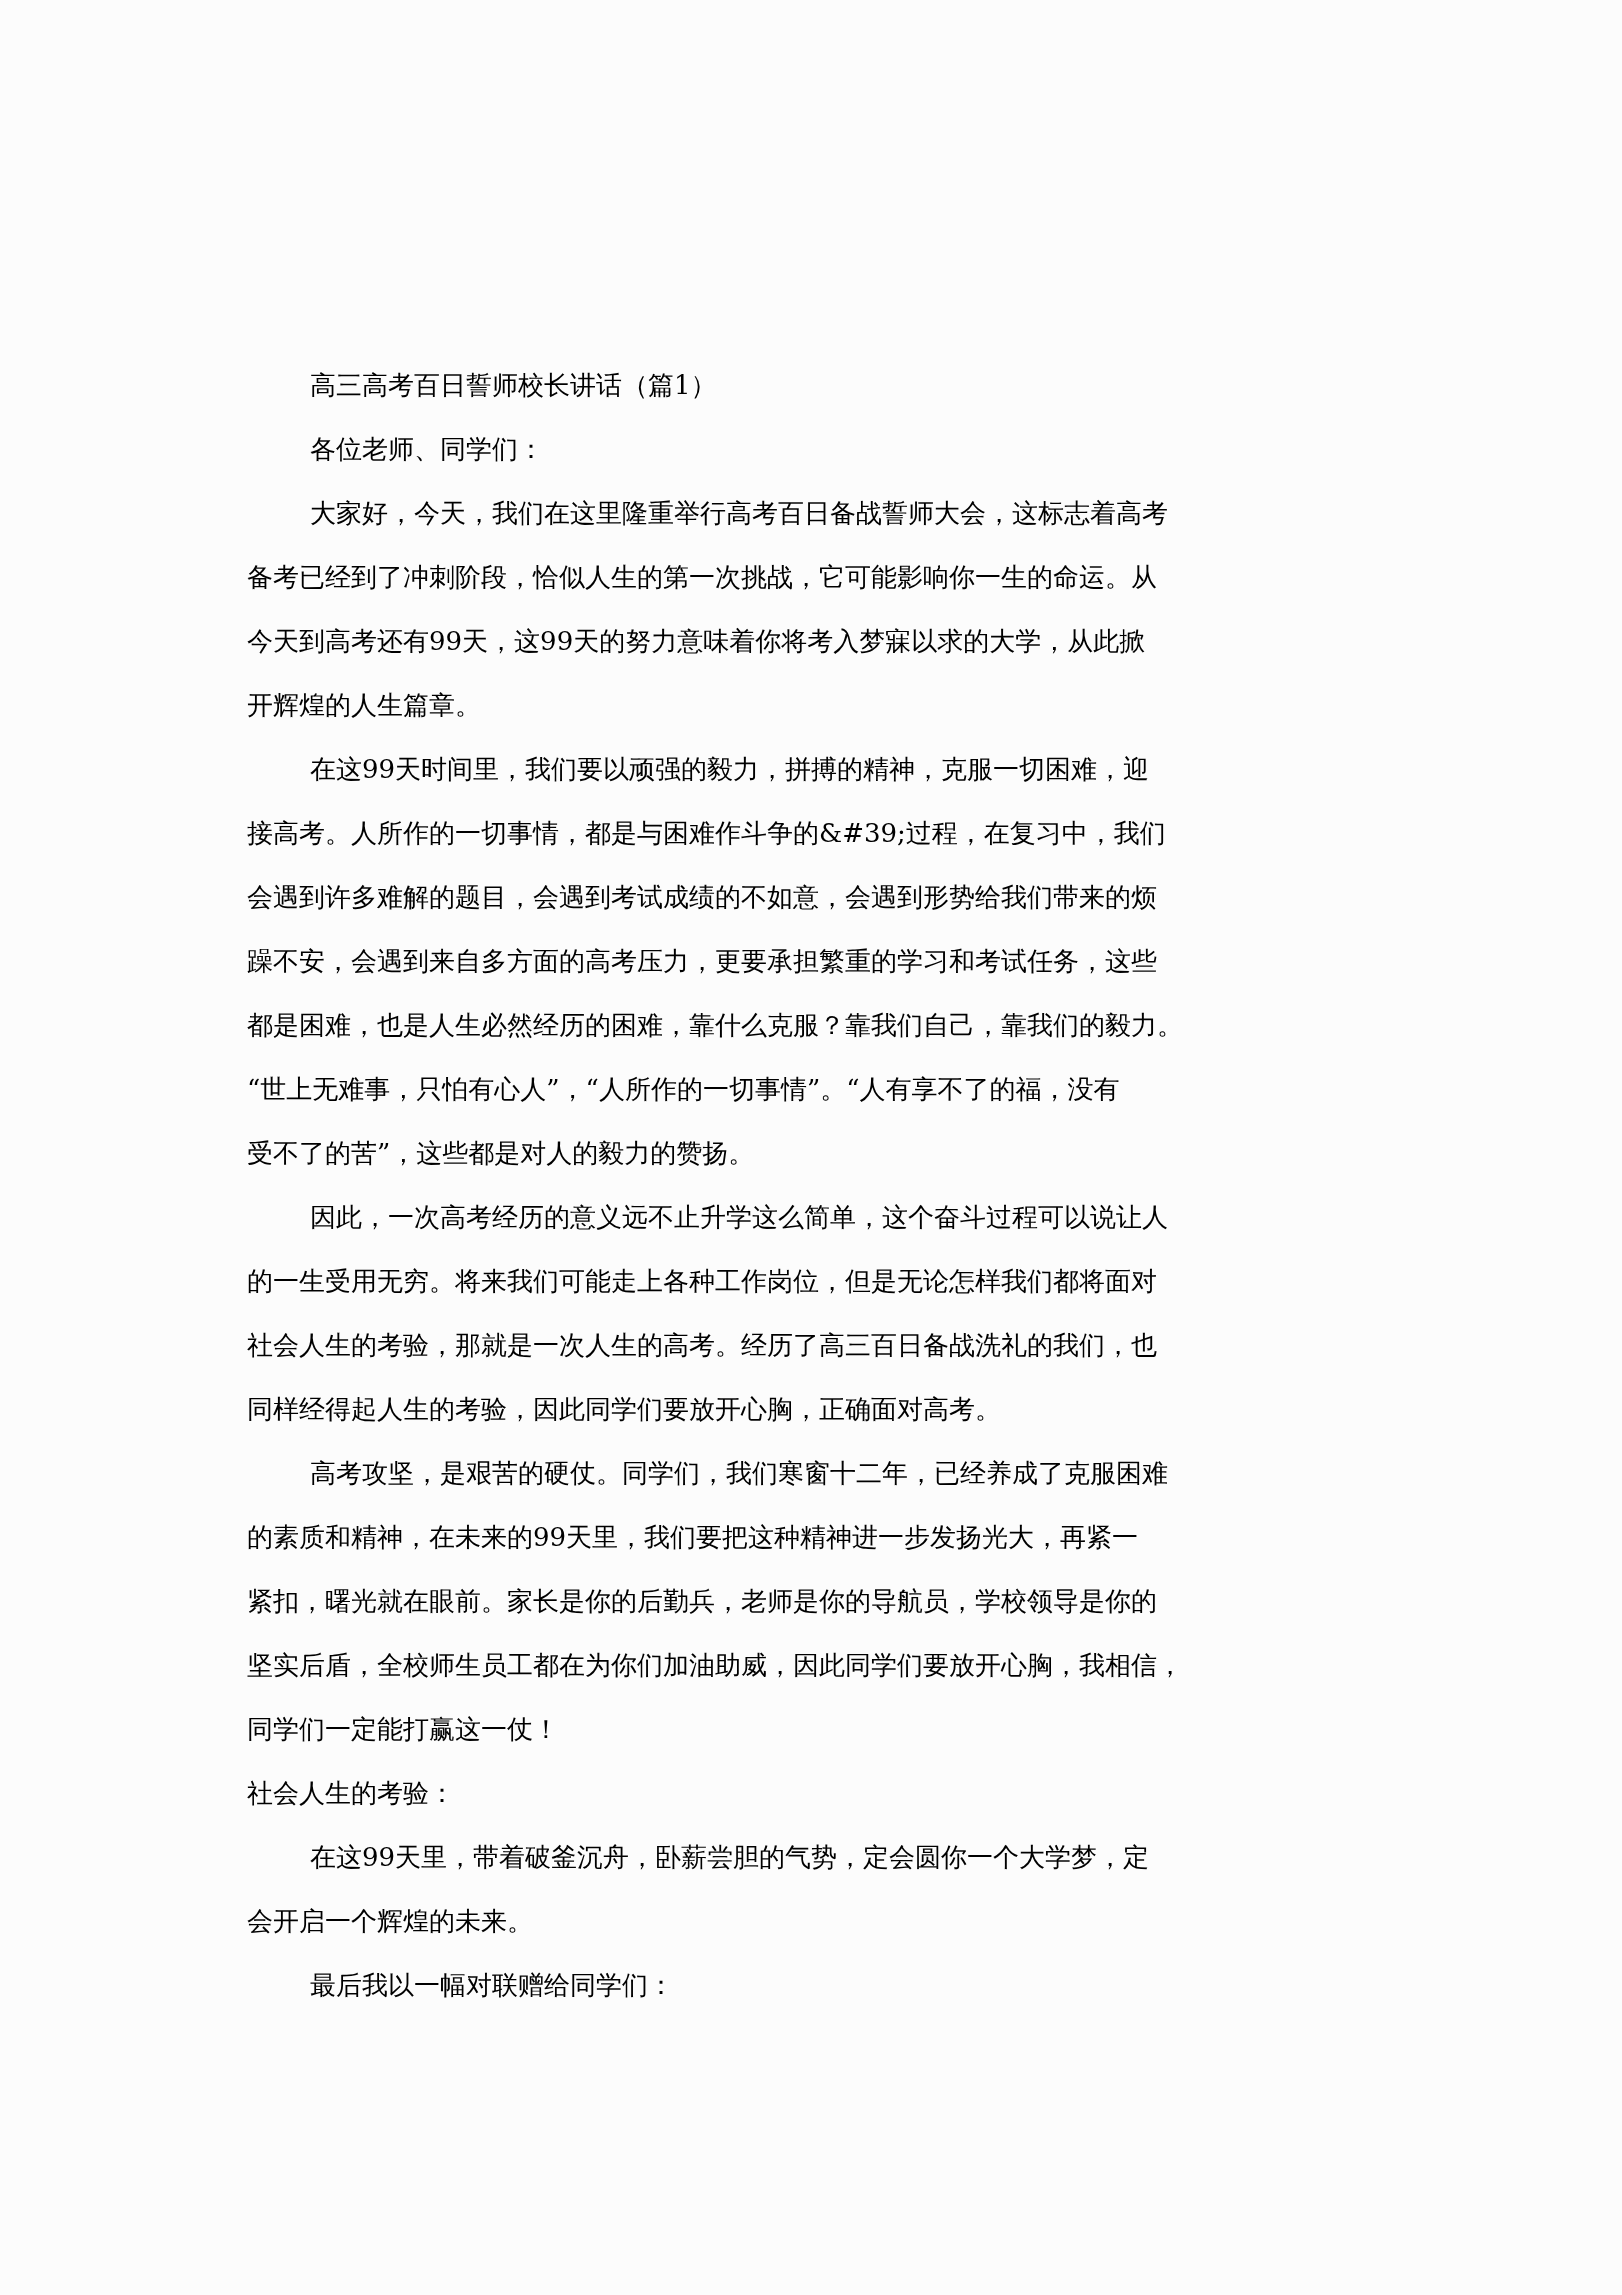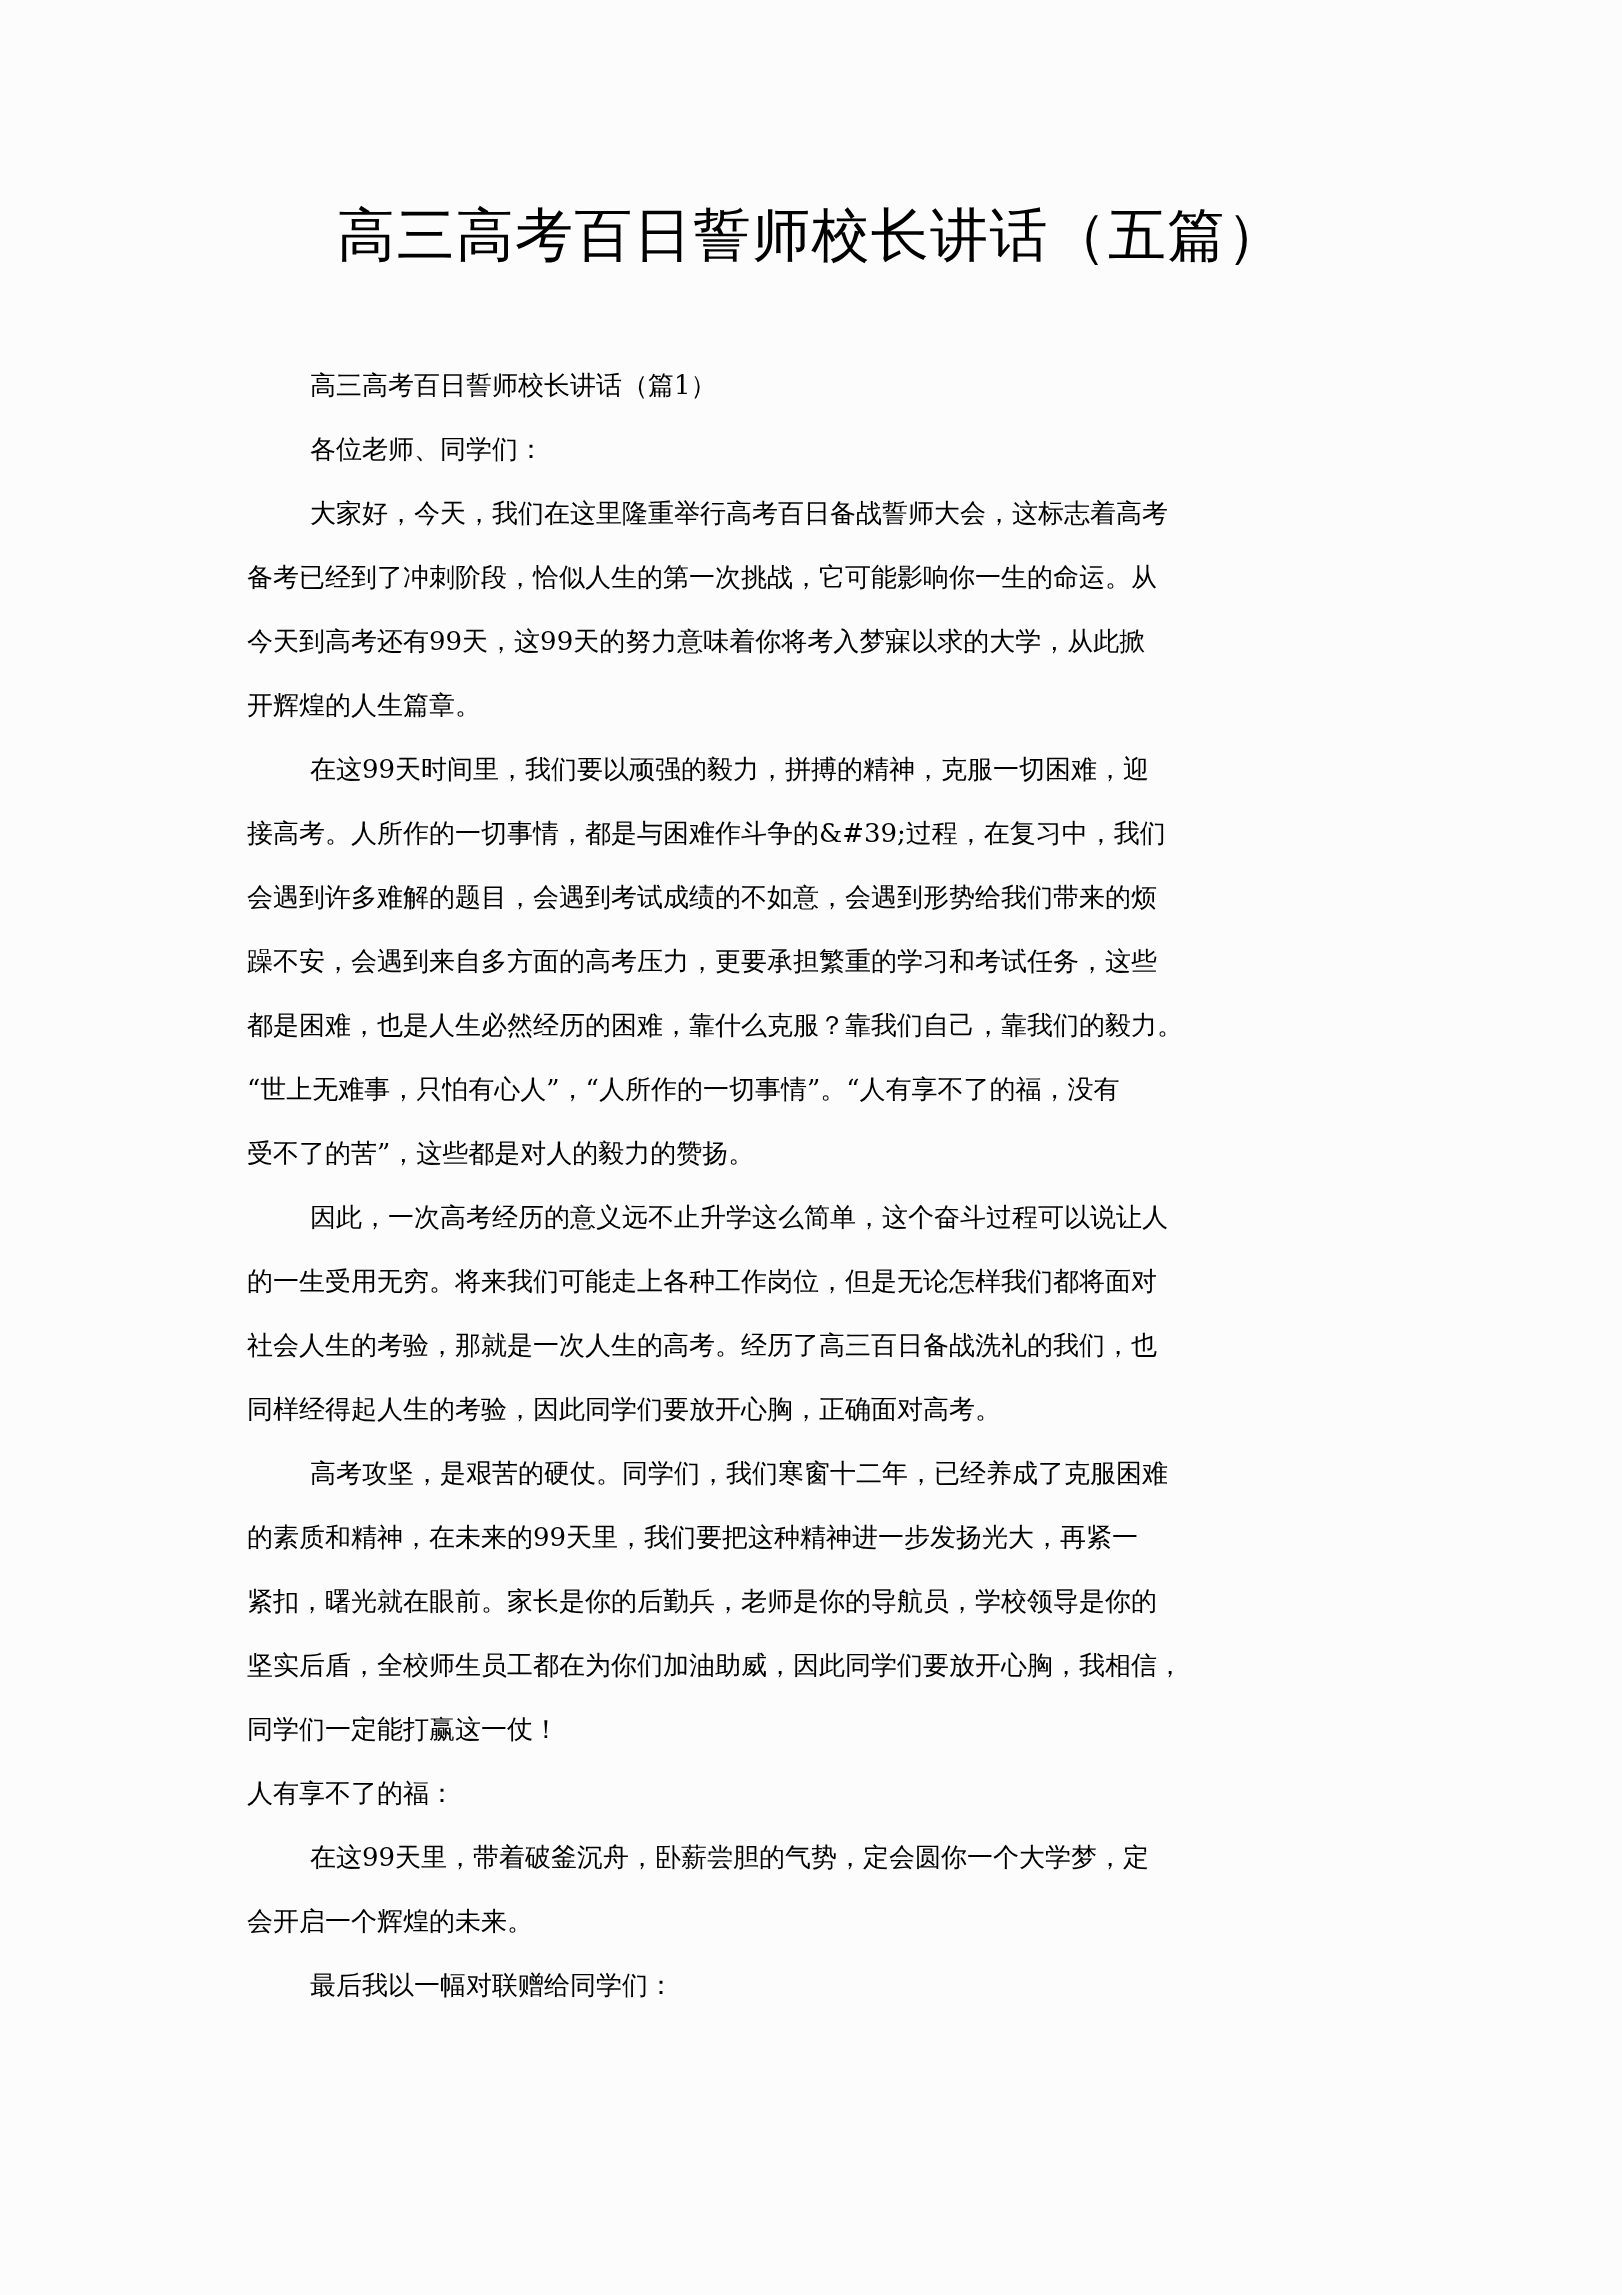--- a/index.html
+++ b/index.html
@@ -47,21 +47,20 @@
     overflow: visible;
   }
   .line.indent {
     padding-left: 63px;
   }
 </style>
 </head>
 <body>
 
 <div class="page">
-  <div class="doc-title">高三高考百日誓师校长讲话（五篇）</div>
 
   <div class="body-text">
     <div class="line indent">高三高考百日誓师校长讲话（篇1）</div>
     <div class="line indent">各位老师、同学们：</div>
 
     <div>
       <div class="line indent">大家好，今天，我们在这里隆重举行高考百日备战誓师大会，这标志着高考</div>
       <div class="line">备考已经到了冲刺阶段，恰似人生的第一次挑战，它可能影响你一生的命运。从</div>
       <div class="line">今天到高考还有99天，这99天的努力意味着你将考入梦寐以求的大学，从此掀</div>
       <div class="line">开辉煌的人生篇章。</div>
@@ -86,21 +85,21 @@
 
     <div>
       <div class="line indent">高考攻坚，是艰苦的硬仗。同学们，我们寒窗十二年，已经养成了克服困难</div>
       <div class="line">的素质和精神，在未来的99天里，我们要把这种精神进一步发扬光大，再紧一</div>
       <div class="line">紧扣，曙光就在眼前。家长是你的后勤兵，老师是你的导航员，学校领导是你的</div>
       <div class="line">坚实后盾，全校师生员工都在为你们加油助威，因此同学们要放开心胸，我相信，</div>
       <div class="line">同学们一定能打赢这一仗！</div>
     </div>
 
     <div>
-      <div class="line">人有享不了的福：</div>
+      <div class="line">社会人生的考验：</div>
     </div>
 
     <div>
       <div class="line indent">在这99天里，带着破釜沉舟，卧薪尝胆的气势，定会圆你一个大学梦，定</div>
       <div class="line">会开启一个辉煌的未来。</div>
     </div>
 
     <div>
       <div class="line indent">最后我以一幅对联赠给同学们：</div>
     </div>

